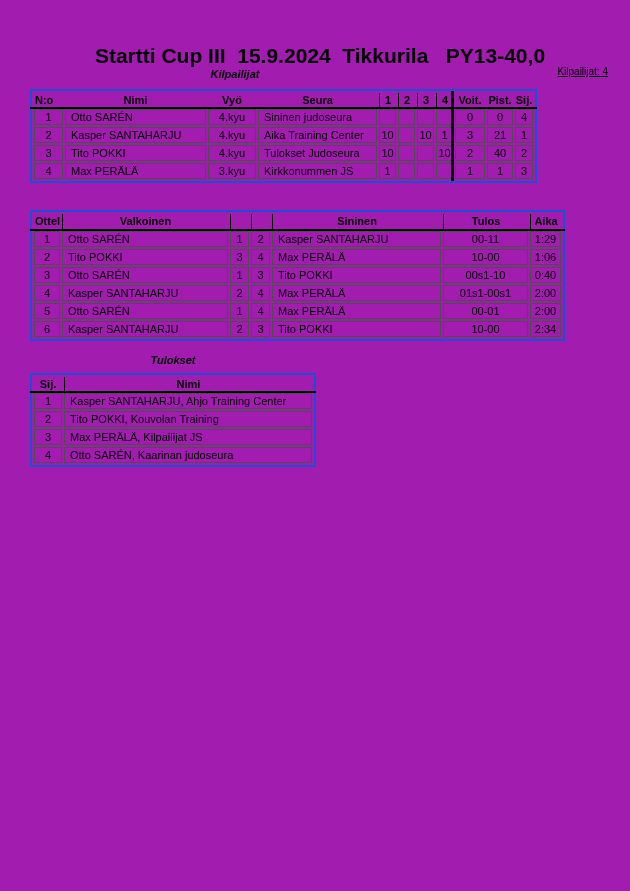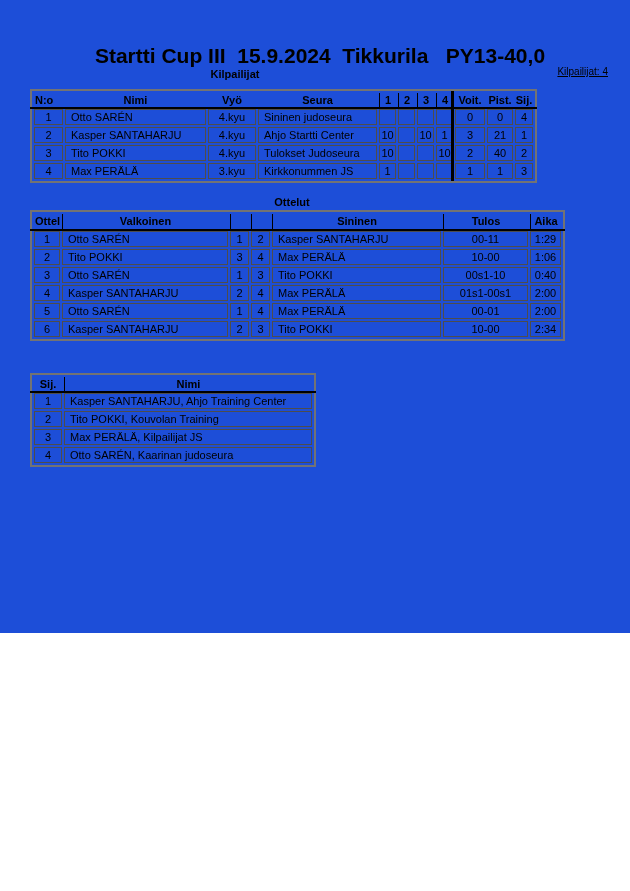--- a/index.html
+++ b/index.html
@@ -1,37 +1,37 @@
 <!DOCTYPE html>
 <html><head>
 <meta charset="utf-8">
 <style>
   * { box-sizing: border-box; }
   html,body { margin:0; padding:0; background:#fff; }
   .page {
-    position:relative; width:630px; height:633px; background:#1d4ed8; color:#000;
+    position:relative; width:630px; height:891px; background:#a21caf; color:#000;
     font-family:"Liberation Sans","DejaVu Sans",sans-serif; overflow:hidden;
   }
   .title {
     position:absolute; top:44px; left:10px; width:620px; text-align:center;
     font-size:21px; font-weight:bold; white-space:pre; letter-spacing:0;
   }
-  .sec { position:absolute; font-size:11px; font-weight:bold; text-align:center; line-height:13px; }
+  .sec { position:absolute; font-size:11px; font-weight:bold; text-align:center; line-height:13px;font-style:italic; }
   #h-kilp { top:68px;  left:0; width:470px; }
   #h-ott  { top:196px; left:0; width:584px; }
   #h-tul  { top:354px; left:0; width:346px; }
   #count  { position:absolute; top:66px; right:22px; font-size:10px; line-height:12px;text-decoration:underline; }
 
   .twrap { position:absolute; }
   #t1w { top:89px;  left:30px; width:507px; }
   #t2w { top:210px; left:30px; width:535px; }
   #t3w { top:373px; left:30px; width:286px; }
 
   table.tbl {
-    border-collapse:separate; border-spacing:2px; border:2px solid #737373;
+    border-collapse:separate; border-spacing:2px; border:2px solid #1d4ed8;
     table-layout:fixed; width:100%;
   }
   .tbl th {
     font-size:11px; font-weight:bold; padding:0; height:14px; line-height:13px;
     white-space:nowrap; overflow:hidden; text-align:center;
   }
   #t2w .tbl th { height:15px; }
   .tbl td {
     font-size:11px; padding:0; height:16px; line-height:14px;
     border:1px solid #4d4d4d; text-align:center; white-space:nowrap; overflow:hidden;
@@ -95,21 +95,21 @@
           <td></td>
           <td></td>
           <td>0</td>
           <td>0</td>
           <td>4</td>
         </tr>
         <tr>
           <td>2</td>
           <td class="l">Kasper SANTAHARJU</td>
           <td>4.kyu</td>
-          <td class="l">Ahjo Startti Center</td>
+          <td class="l">Aika Training Center</td>
           <td>10</td>
           <td></td>
           <td>10</td>
           <td>1</td>
           <td>3</td>
           <td>21</td>
           <td>1</td>
         </tr>
         <tr>
           <td>3</td>
@@ -136,21 +136,20 @@
           <td>1</td>
           <td>1</td>
           <td>3</td>
         </tr>
       </tbody>
     </table>
     <div class="hline"></div>
     <div class="vline"></div>
   </div>
 
-  <div class="sec" id="h-ott">Ottelut</div>
 
   <div class="twrap" id="t2w">
     <table class="tbl">
       <colgroup>
         <col style="width:26px">
           <col style="width:166px">
           <col style="width:19px">
           <col style="width:19px">
         <col style="width:169px">
           <col style="width:85px">
@@ -220,20 +219,21 @@
           <td>3</td>
           <td class="l">Tito POKKI</td>
           <td>10-00</td>
           <td>2:34</td>
         </tr>
       </tbody>
     </table>
     <div class="hline"></div>
   </div>
 
+  <div class="sec" id="h-tul">Tulokset</div>
 
   <div class="twrap" id="t3w">
     <table class="tbl">
       <colgroup>
         <col style="width:28px">
           <col style="width:248px">
       </colgroup>
       <thead>
         <tr>
           <th>Sij.</th>

